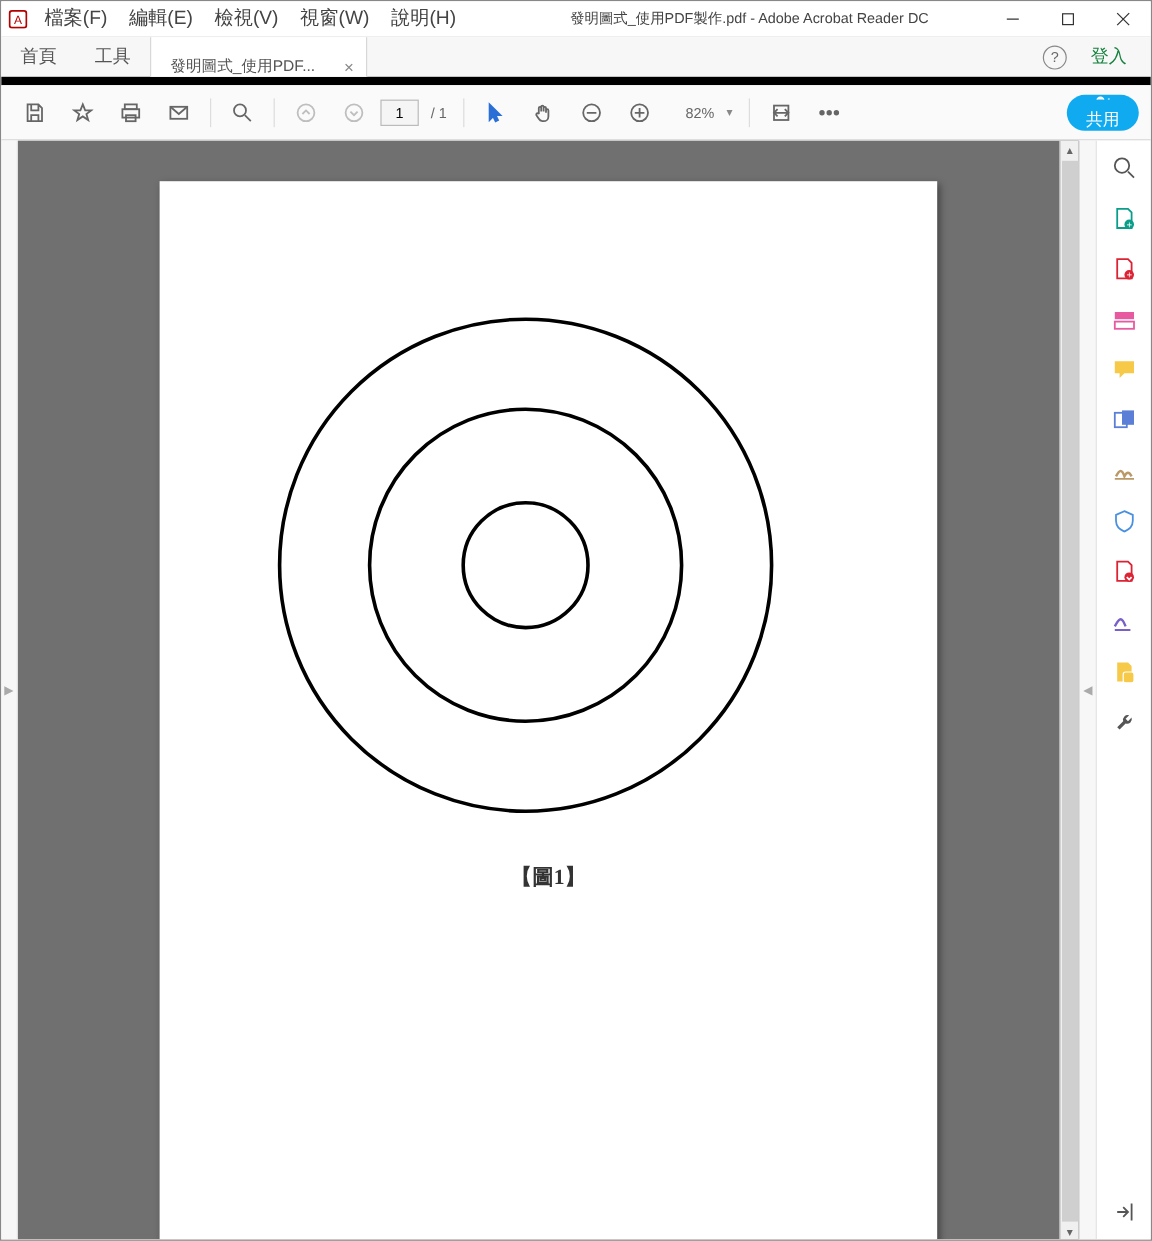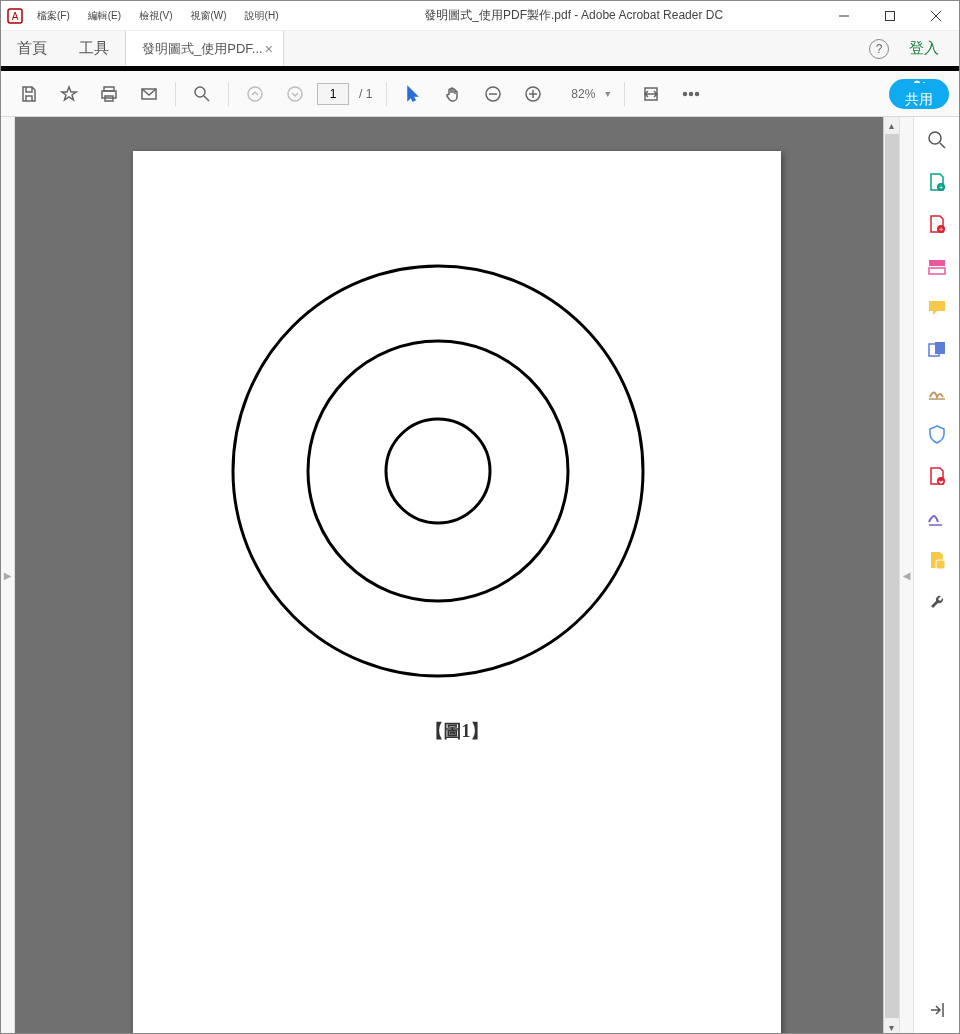--- a/index.html
+++ b/index.html
@@ -2,29 +2,29 @@
 <html><head>
 <meta charset="utf-8">
 <style>
   * { box-sizing: border-box; margin: 0; padding: 0; }
   body { font-family: "Microsoft JhengHei", Arial, sans-serif; font-size: 13px; color: #333; background: #fff; width: 960px; height: 1034px; overflow: hidden; display: flex; flex-direction: column; border: 1px solid #888; }
   
   
   .titlebar { height: 30px; display: flex; align-items: center; background: #fff; border-bottom: 1px solid #eee; }
   .titlebar .app-icon { width: 28px; height: 28px; display:flex; align-items:center; justify-content:center; }
   .menubar { display: flex; align-items: center; gap: 18px; padding-left: 8px; }
-  .menubar span { font-size: 10px; color: #444; }
+  .menubar span { font-size: 16px; color: #444; }
   .title-center { flex: 1; text-align: center; font-size: 12px; color: #444; padding-left: 48px; }
   .win-controls { display: flex; }
   .win-btn { width: 46px; height: 30px; display:flex; align-items:center; justify-content:center; color:#444; font-size: 12px; }
   
   
-  .tabbar { height: 40px; background: #f7f7f7; display: flex; align-items: stretch; border-bottom: 5px solid #000000; }
+  .tabbar { height: 40px; background: #f7f7f7; display: flex; align-items: stretch; border-bottom: 7px solid #000000; }
   .tabbar .static-tab { padding: 0 16px; display:flex; align-items:center; font-size: 15px; color:#555; }
-  .tabbar .doc-tab { display:flex; align-items:center; padding: 0 10px 0 16px; background:#fff; border-right:1px solid #d8d8d8; border-left:1px solid #d8d8d8; font-size:13px; color:#555; gap:2px; }
+  .tabbar .doc-tab { display:flex; align-items:flex-end; padding: 0 10px 0 16px; background:#fff; border-right:1px solid #d8d8d8; border-left:1px solid #d8d8d8; font-size:13px; color:#555; gap:24px; }
   .tabbar .doc-tab .close-x { font-size:14px; color:#888; }
   .tabbar .spacer { flex:1; }
   .tabbar .right { display:flex; align-items:center; gap:20px; padding: 0 20px; }
   .help-circle { width:20px;height:20px;border:1.5px solid #888;border-radius:50%;display:flex;align-items:center;justify-content:center;font-size:12px;color:#666;}
   
   
   .toolbar { height: 46px; background: #fafafa; border-bottom: 1px solid #d8d8d8; display:flex; align-items:center; padding: 0 10px; gap:4px;}
   .tool { width:36px; height:36px; display:flex; align-items:center; justify-content:center; color:#666; border-radius:3px;}
   .tool svg { stroke:#666; fill:none; stroke-width:1.5;}
   .sep { width:1px; height:24px; background:#ddd; margin: 0 4px;}

